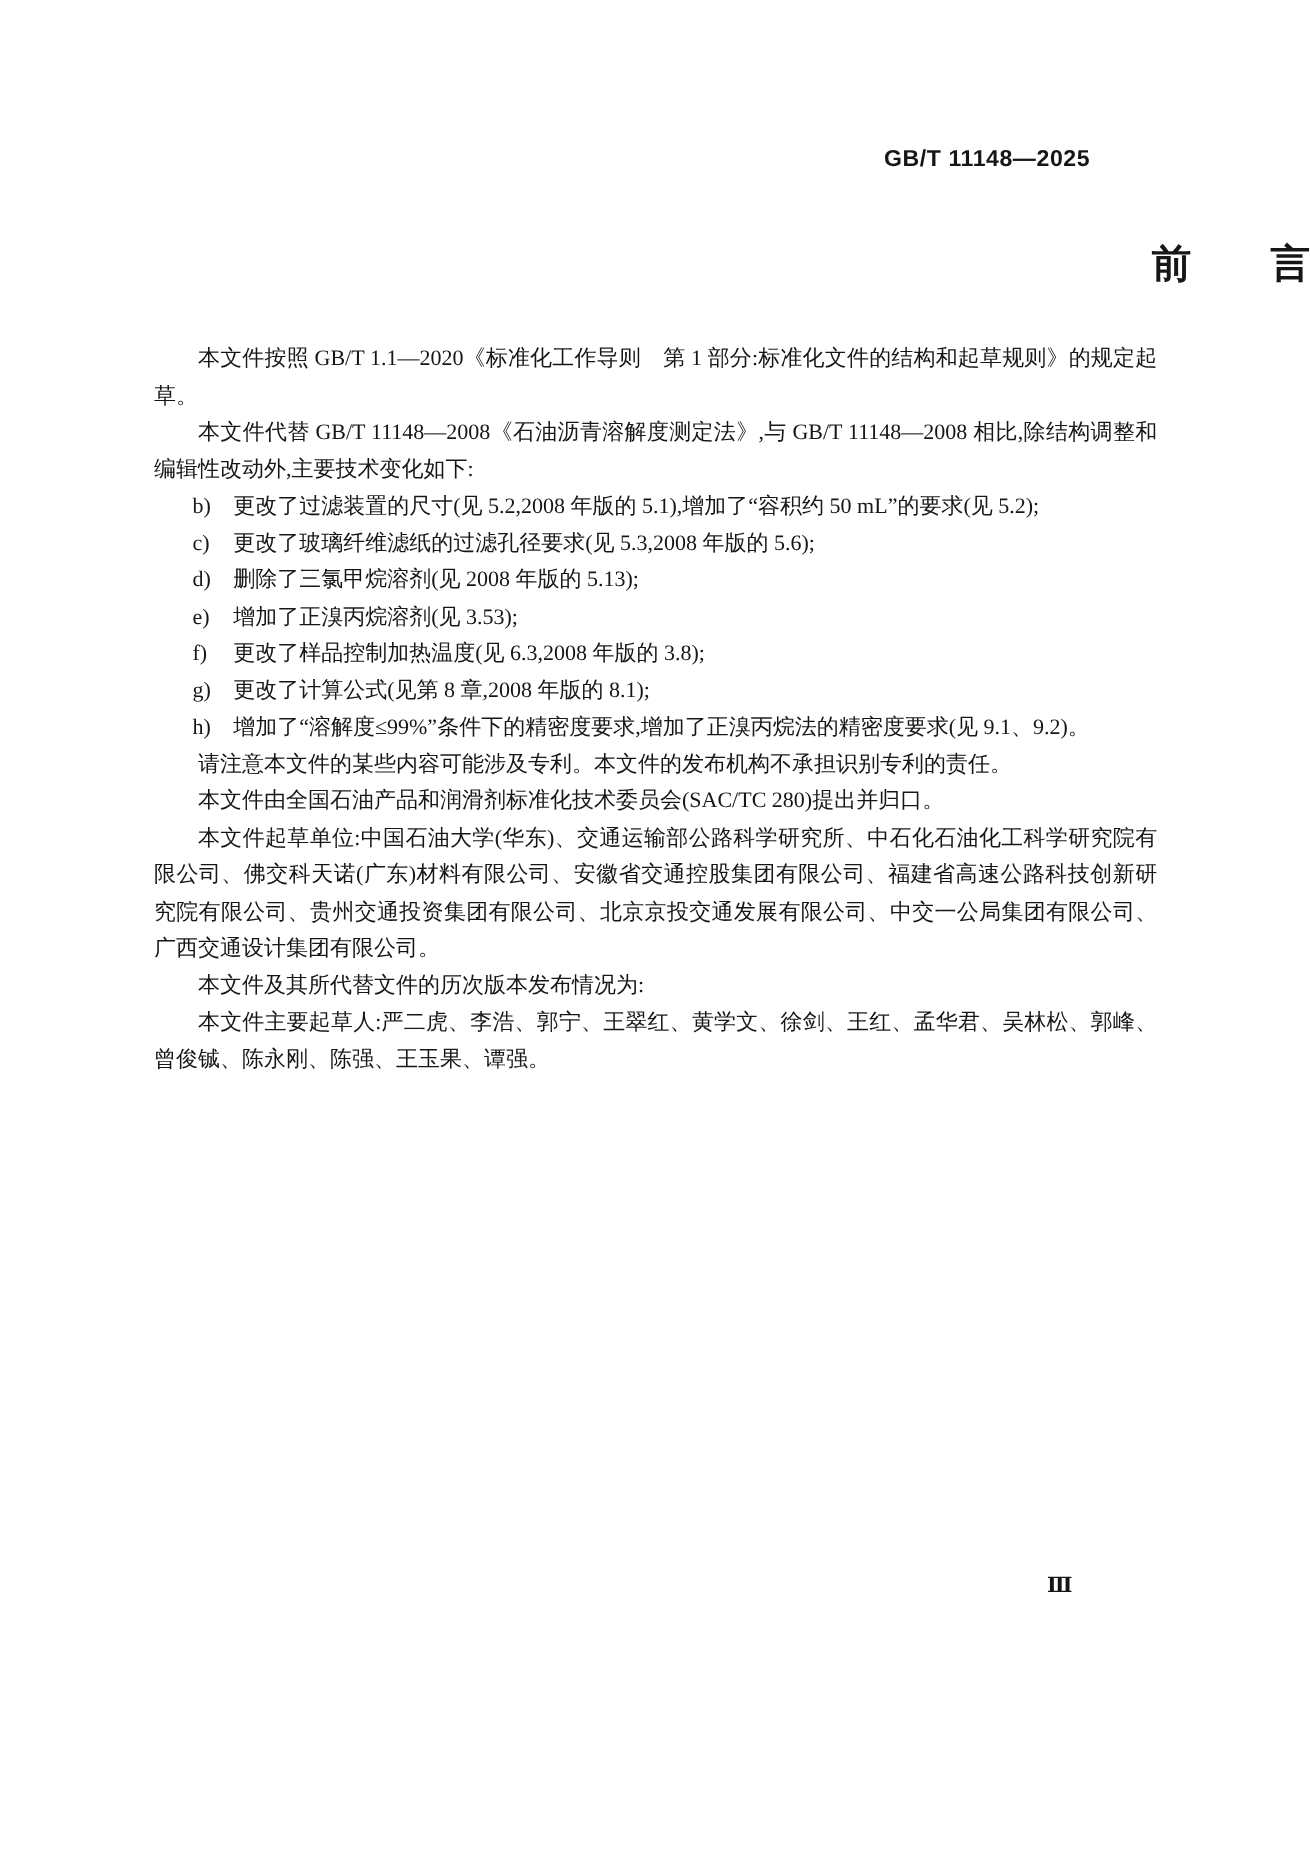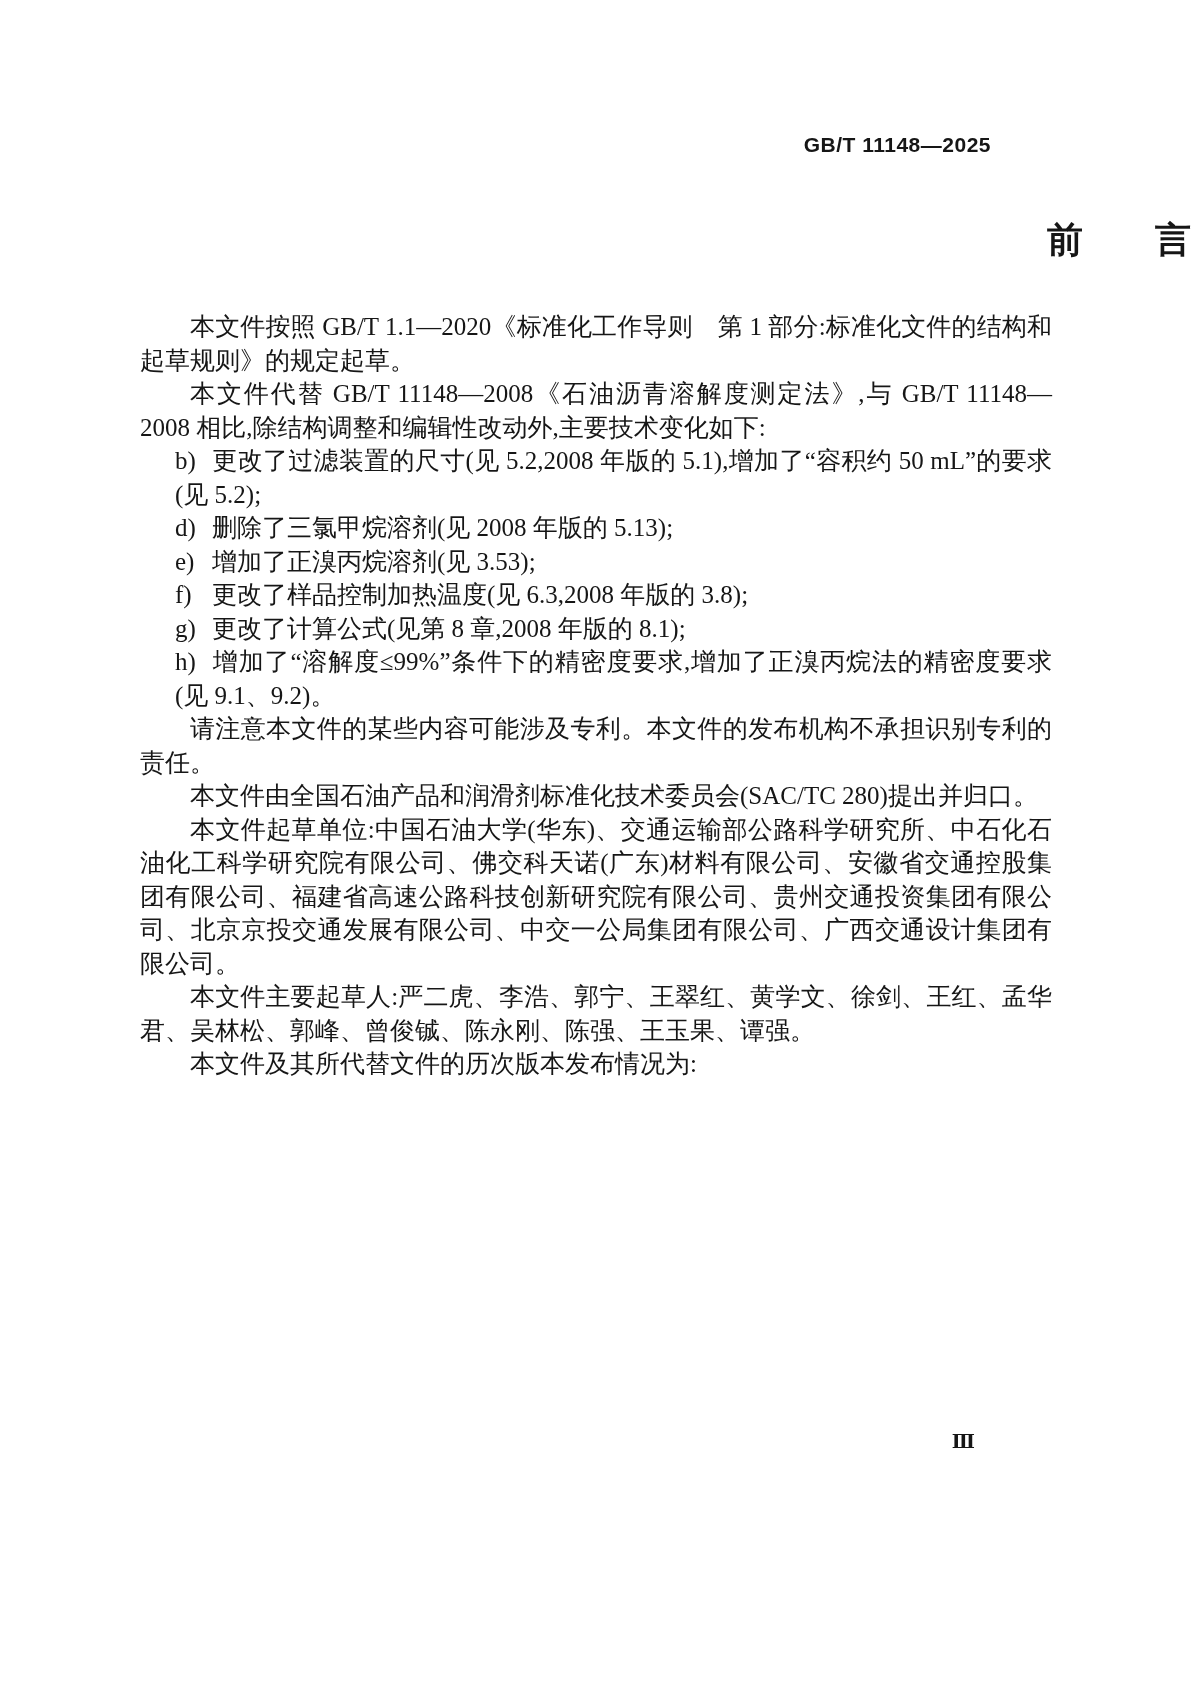--- a/index.html
+++ b/index.html
@@ -29,21 +29,21 @@
     width: 100%;
     text-align: right;
     font-size: 36px;
     font-weight: 700;
   }
   .body {
     position: absolute;
     top: 310px;
     left: 140px;
     width: 912px;
-    font-size: 25px;
+    font-size: 20px;
     line-height: 33.5px;
     text-align: justify;
   }
   .para { margin: 0; text-indent: 2em; }
   .list { margin: 0; }
   .list-item { margin: 0; padding-left: 35px; }
   .li-label { display: inline-block; min-width: 22px; }
   .li-text { margin-left: 15px; }
   .page-number {
     position: absolute;
@@ -64,38 +64,41 @@
 
   <div class="body">
     <p class="para">本文件按照 GB/T 1.1—2020《标准化工作导则　第 1 部分:标准化文件的结构和起草规则》的规定起草。</p>
     <p class="para">本文件代替 GB/T 11148—2008《石油沥青溶解度测定法》,与 GB/T 11148—2008 相比,除结构调整和编辑性改动外,主要技术变化如下:</p>
 
     <div class="list">
       <div class="list-item">
         <span class="li-label">b)</span><span class="li-text">更改了过滤装置的尺寸(见 5.2,2008 年版的 5.1),增加了“容积约 50 mL”的要求(见 5.2);</span>
       </div>
       <div class="list-item">
+        <span class="li-label">c)</span><span class="li-text">更改了玻璃纤维滤纸的过滤孔径要求(见 5.3,2008 年版的 5.6);</span>
+      </div>
+      <div class="list-item">
         <span class="li-label">d)</span><span class="li-text">删除了三氯甲烷溶剂(见 2008 年版的 5.13);</span>
       </div>
       <div class="list-item">
         <span class="li-label">e)</span><span class="li-text">增加了正溴丙烷溶剂(见 3.53);</span>
       </div>
       <div class="list-item">
         <span class="li-label">f)</span><span class="li-text">更改了样品控制加热温度(见 6.3,2008 年版的 3.8);</span>
       </div>
       <div class="list-item">
         <span class="li-label">g)</span><span class="li-text">更改了计算公式(见第 8 章,2008 年版的 8.1);</span>
       </div>
       <div class="list-item">
         <span class="li-label">h)</span><span class="li-text">增加了“溶解度≤99%”条件下的精密度要求,增加了正溴丙烷法的精密度要求(见 9.1、9.2)。</span>
       </div>
     </div>
 
     <p class="para">请注意本文件的某些内容可能涉及专利。本文件的发布机构不承担识别专利的责任。</p>
     <p class="para">本文件由全国石油产品和润滑剂标准化技术委员会(SAC/TC 280)提出并归口。</p>
     <p class="para">本文件起草单位:中国石油大学(华东)、交通运输部公路科学研究所、中石化石油化工科学研究院有限公司、佛交科天诺(广东)材料有限公司、安徽省交通控股集团有限公司、福建省高速公路科技创新研究院有限公司、贵州交通投资集团有限公司、北京京投交通发展有限公司、中交一公局集团有限公司、广西交通设计集团有限公司。</p>
+    <p class="para">本文件及其所代替文件的历次版本发布情况为:</p>
     <p class="para">本文件主要起草人:严二虎、李浩、郭宁、王翠红、黄学文、徐剑、王红、孟华君、吴林松、郭峰、曾俊铖、陈永刚、陈强、王玉果、谭强。</p>
-    <p class="para">本文件及其所代替文件的历次版本发布情况为:</p>
   </div>
 
   <div class="page-number">Ⅲ</div>
 
 </div>
 
 </body></html>

